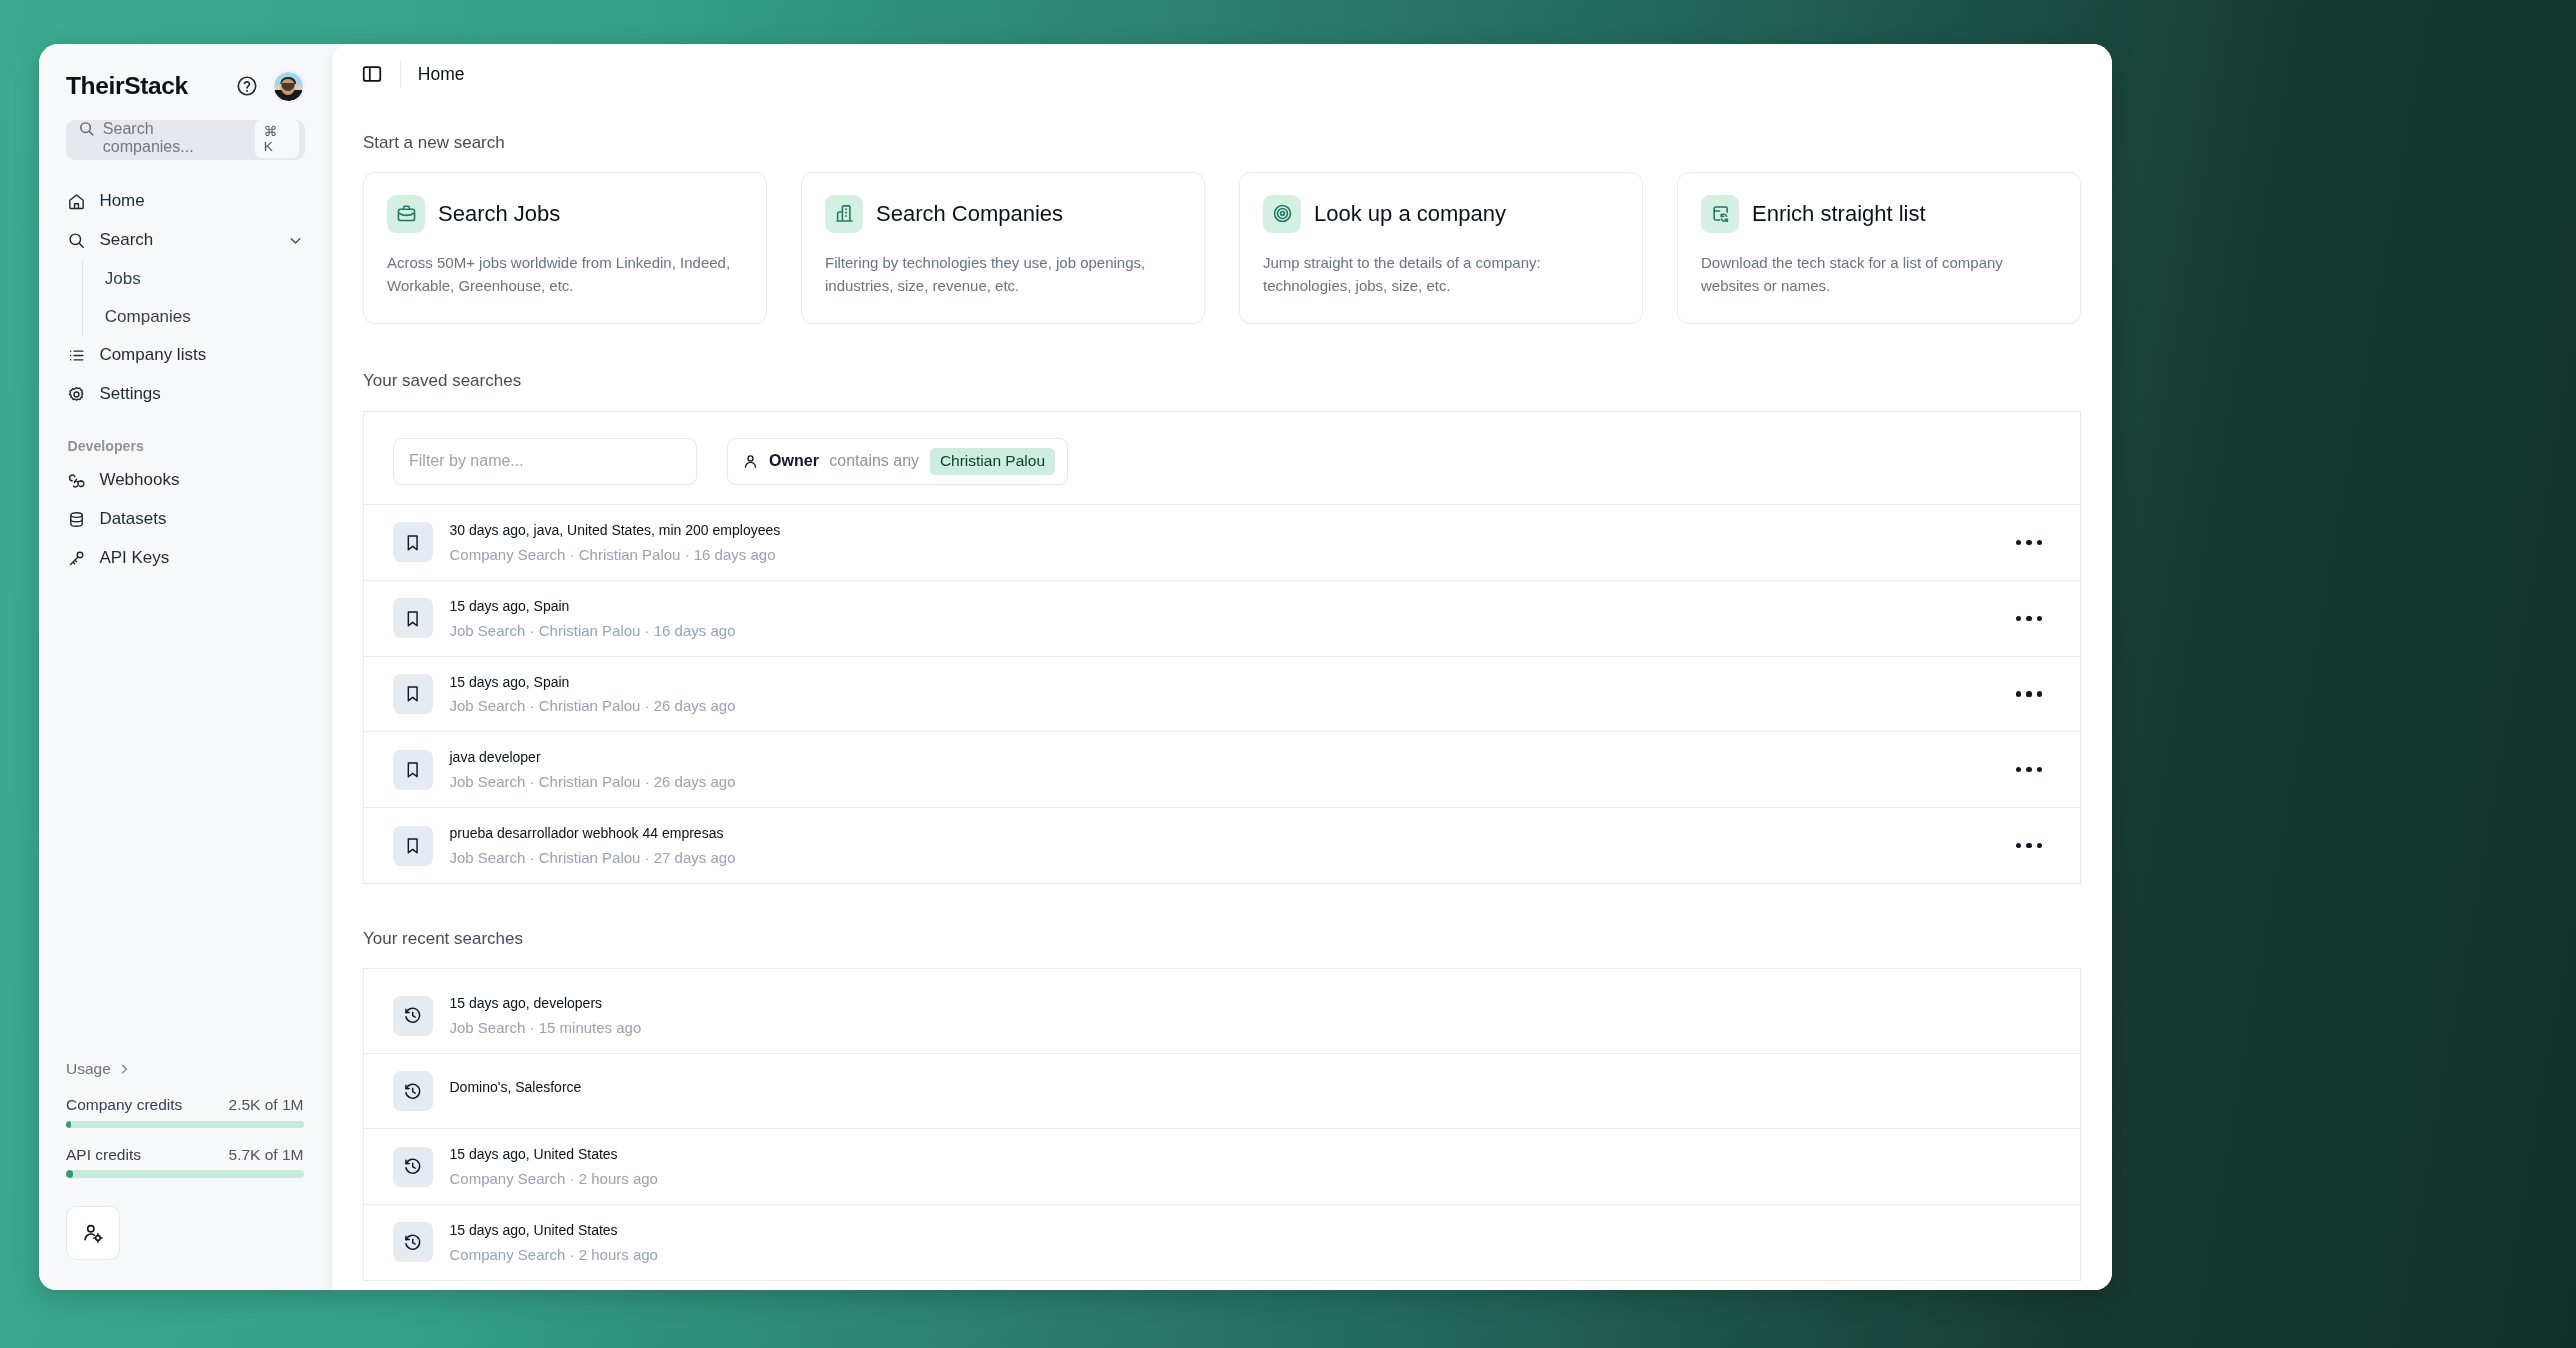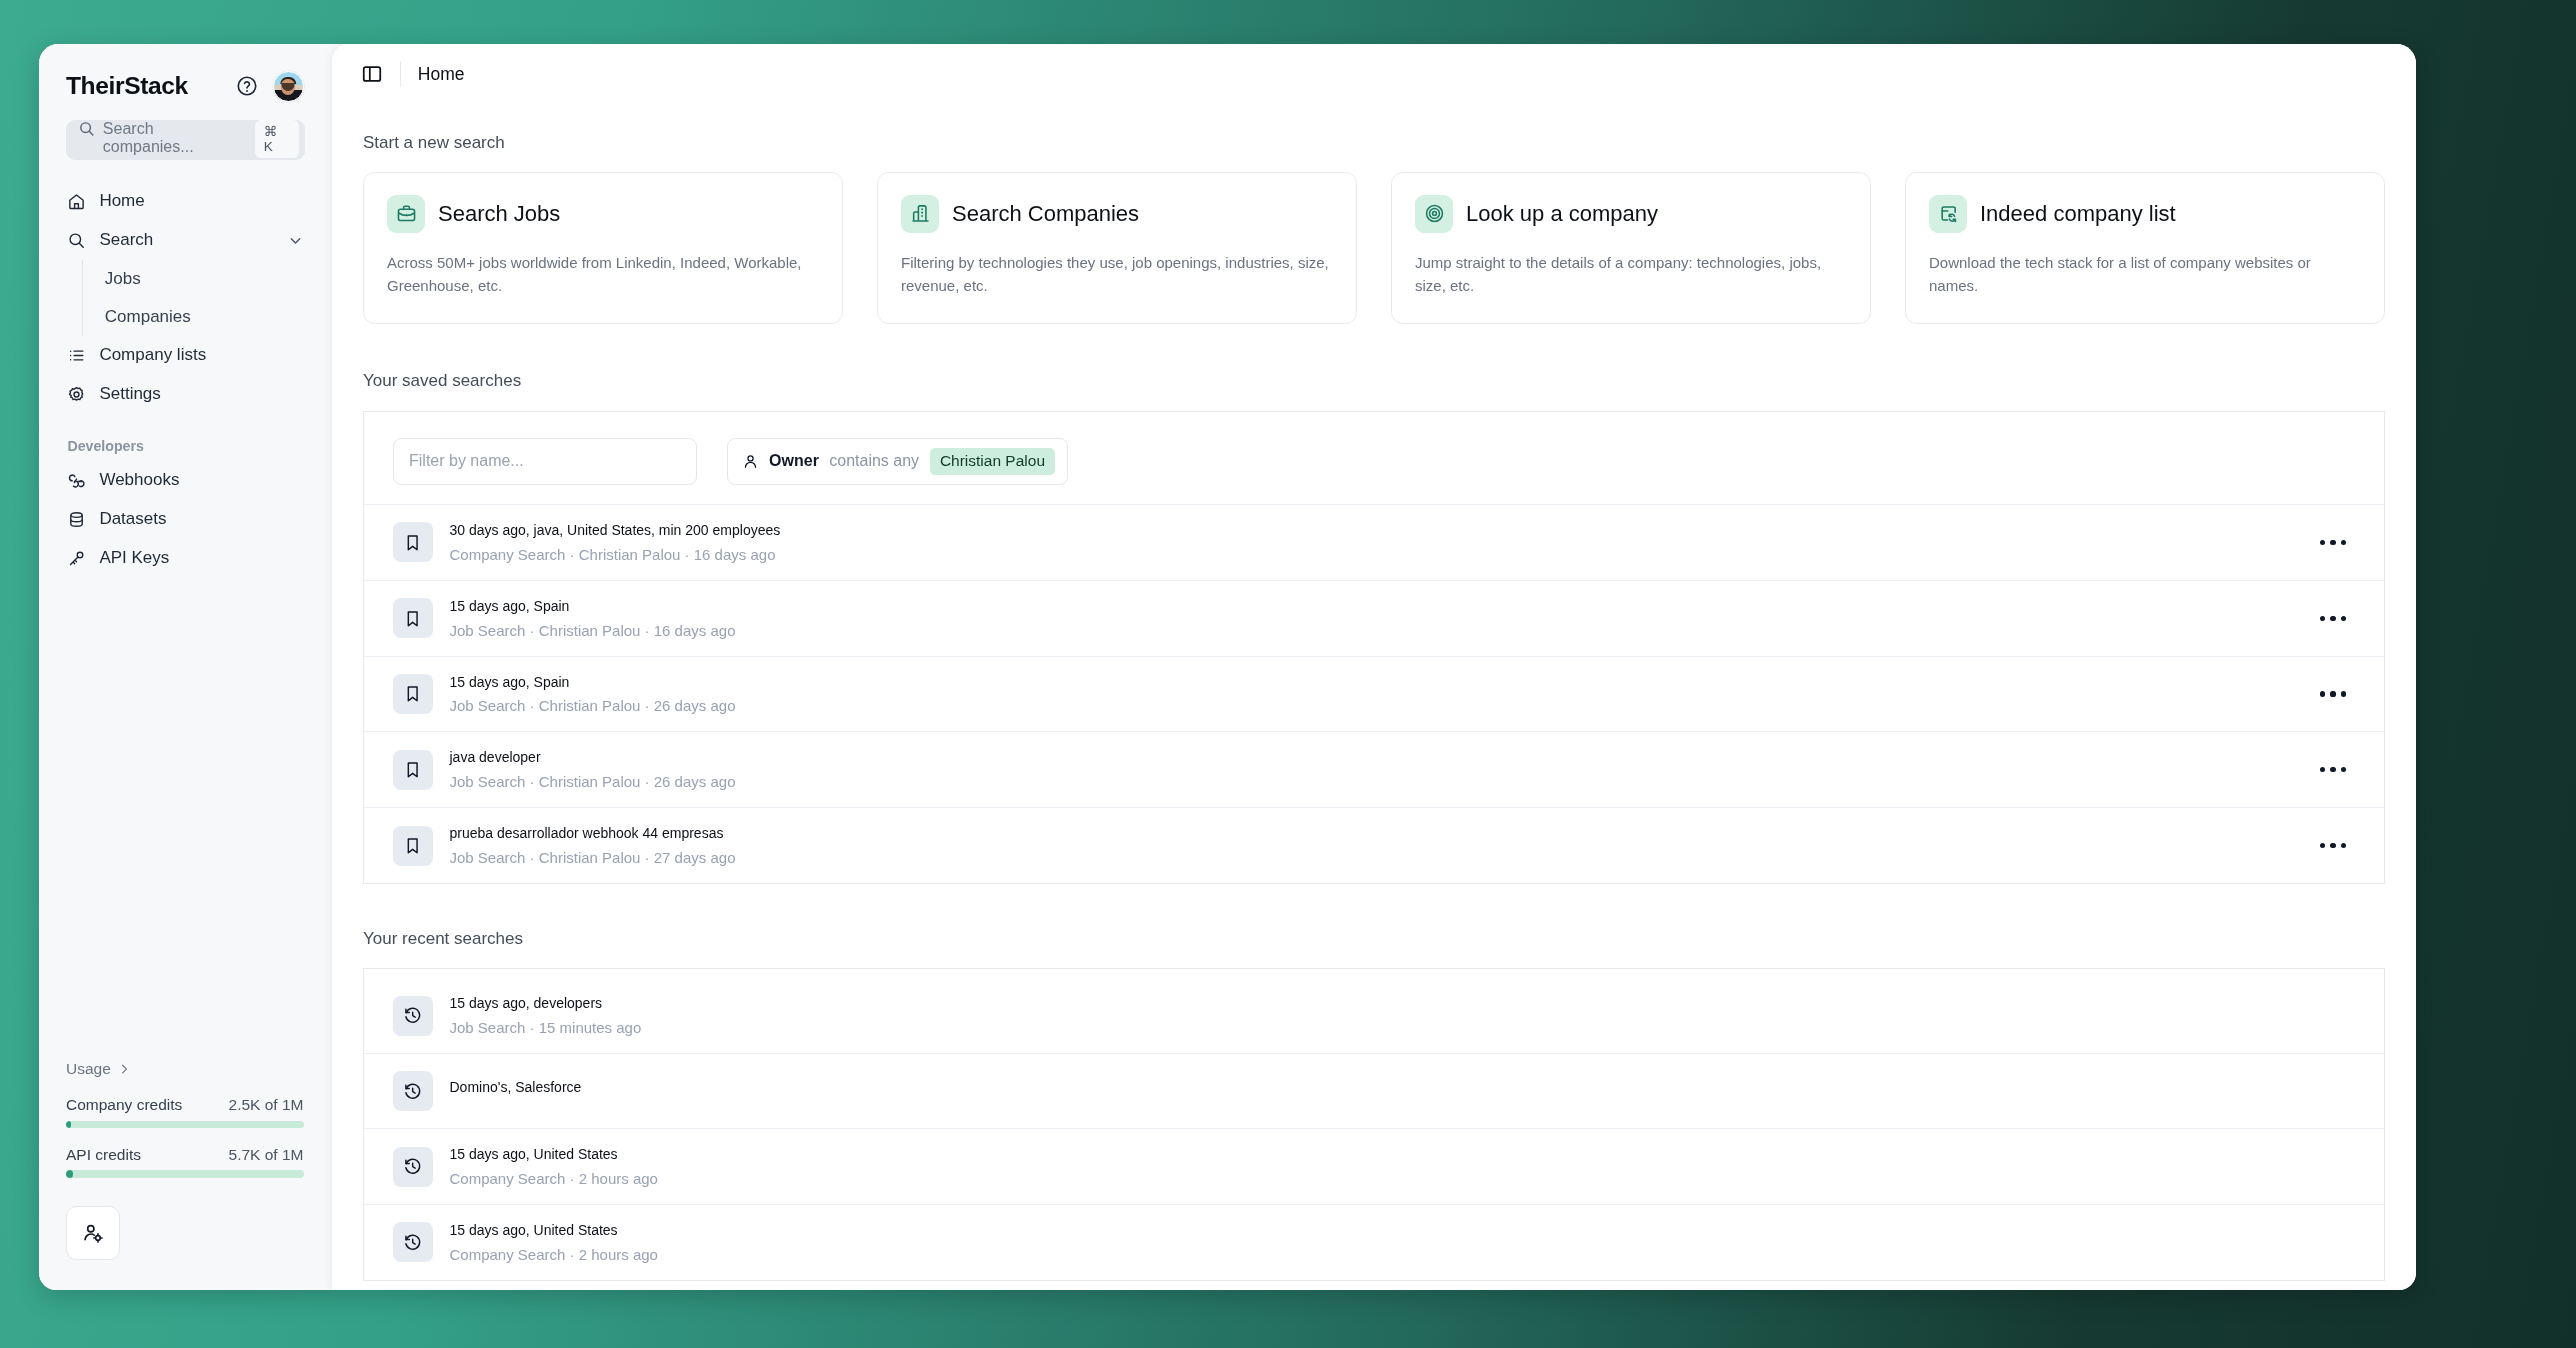--- a/index.html
+++ b/index.html
@@ -5,21 +5,21 @@
   * { margin:0; padding:0; box-sizing:border-box; }
   html, body { width:2576px; height:1349px; overflow:hidden; }
   body {
     font-family:"Liberation Sans", sans-serif;
     background:linear-gradient(100deg,#3cab8f 0%, #34a088 22%, #236a5c 58%, #163a31 82%, #12302a 100%);
   }
 
   
   #app-window{
     position:absolute; left:39px; top:44px;
-    width:2377px; height:1246px;
+    width:2073px; height:1246px;
     background:#f7f8f9;
     border-radius:19.4px 19.4px 17px 17px;
     overflow:hidden;
     display:flex;
     box-shadow:0 6.5px 26px rgba(0,0,0,.18);
   }
 
   
   #sidebar{
     width:293px; flex:0 0 293px;
@@ -413,21 +413,21 @@
         <div class="card">
           <div class="card-head">
             <span class="badge">
               <svg class="icon" width="21" height="21" viewBox="0 0 24 24" fill="none" stroke="#1e7a63" stroke-width="1.8" stroke-linecap="round" stroke-linejoin="round">
                 <path d="M19.6 10.6V6.4a1.9 1.9 0 0 0-1.9-1.9h-11A1.9 1.9 0 0 0 4.8 6.4v11.2a1.9 1.9 0 0 0 1.9 1.9h4.4"></path>
                 <path d="M4.8 9.1h6.4"></path>
                 <path d="M18.9 15.2a3.3 3.3 0 0 0-5.6-1.3l-.9.9M13 12.8v2.6h2.6"></path>
                 <path d="M13.2 18.4a3.3 3.3 0 0 0 5.6 1.3l.9-.9M19.9 21.2v-2.6h-2.6"></path>
               </svg>
             </span>
-            <span class="card-title">Indeed company list</span>
+            <span class="card-title">Enrich straight list</span>
           </div>
           <div class="card-desc">Download the tech stack for a list of company websites or names.</div>
         </div>
 
       </div>
 
       <div class="sec-title">Your saved searches</div>
       <div class="panel">
 
         <div class="panel-filters">

